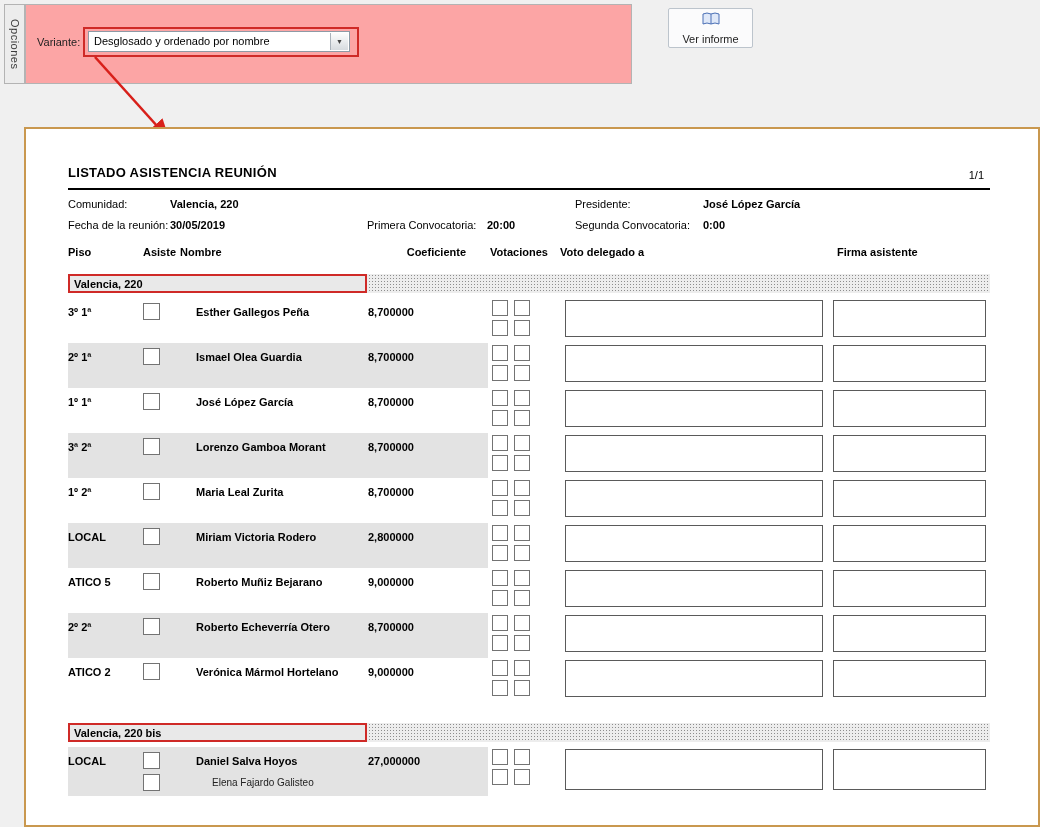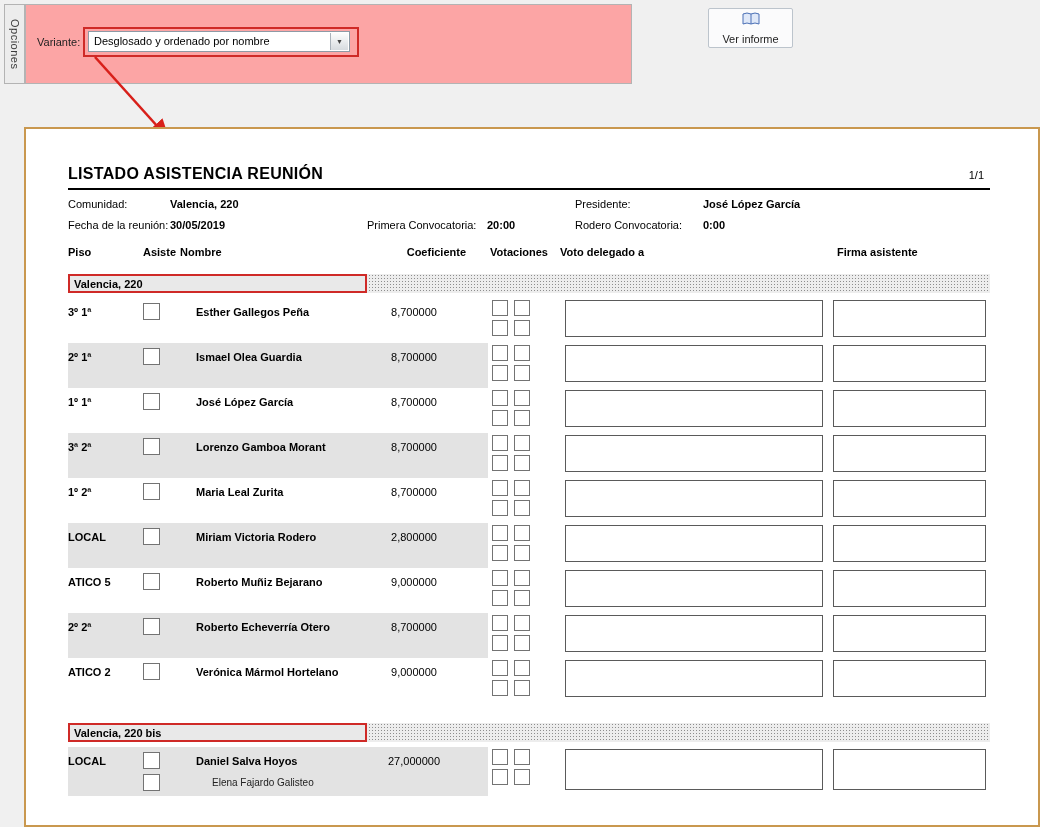--- a/index.html
+++ b/index.html
@@ -38,33 +38,32 @@
     position:absolute;right:1px;top:1px;width:17px;height:17px;
     background:linear-gradient(#fdfdfd,#d7dbdf);border-left:1px solid #aab2ba;
     display:flex;align-items:center;justify-content:center;
     font-size:7px;color:#444;
   }
   .ver-informe-btn{
     position:absolute;left:668px;top:8px;width:85px;height:40px;
     background:#fbfbfc;border:1px solid #bcc4cc;border-radius:2px;box-sizing:border-box;
     display:flex;flex-direction:column;align-items:center;justify-content:center;gap:3px;
     cursor:pointer;
-    margin-left:40px;
   }
   .ver-informe-btn .btn-label{font-size:11px;color:#222;}
   
   .arrow-annotation{position:absolute;left:85px;top:50px;width:110px;height:105px;pointer-events:none;}
   
   .report-page{
     position:absolute;left:24px;top:127px;width:1016px;height:700px;
     background:#ffffff;border:2px solid #c9984f;box-sizing:border-box;
   }
   .report-content{position:absolute;left:42px;top:0;width:922px;}
   .report-title{
-    position:absolute;left:0;top:36px;font-size:16px;font-weight:bold;letter-spacing:.3px;
+    position:absolute;left:0;top:36px;font-size:13px;font-weight:bold;letter-spacing:.3px;
   }
   .page-indicator{position:absolute;right:6px;top:40px;font-size:11px;}
   .title-rule{position:absolute;left:0;top:59px;width:922px;height:2px;background:#000;}
   .hdr{position:absolute;font-size:11px;white-space:nowrap;}
   .hdr.b{font-weight:bold;}
   
   .f-com-l{left:0;top:69px;}   .f-com-v{left:102px;top:69px;}
   .f-pre-l{left:507px;top:69px;} .f-pre-v{left:635px;top:69px;}
   .f-fec-l{left:0;top:90px;}   .f-fec-v{left:102px;top:90px;}
   .f-pri-l{left:299px;top:90px;} .f-pri-v{left:419px;top:90px;}
@@ -97,21 +96,21 @@
   .report-row{position:relative;height:45px;}
   .report-row.tall{height:49px;}
   .row-shade{display:none;}
   .report-row.shaded .row-shade{
     display:block;position:absolute;left:0;top:0;width:420px;height:100%;background:#e3e3e3;
   }
   .cell{position:absolute;font-size:11px;z-index:1;}
   .piso-text{left:0;top:8px;font-weight:bold;}
   .nombre-text{left:128px;top:8px;font-weight:bold;}
   .nombre-secondary{left:144px;top:30px;font-size:10px;font-weight:normal;color:#222;text-align:right;}
-  .coef-text{left:300px;top:8px;width:92px;text-align:center;font-weight:normal;}
+  .coef-text{left:300px;top:8px;width:92px;text-align:left;font-weight:bold;}
   .cb{
     position:absolute;left:75px;top:5px;width:17px;height:17px;
     background:#fff;border:1px solid #737373;box-sizing:border-box;z-index:1;cursor:pointer;
   }
   .cb.secondary{top:27px;}
   .votaciones{
     position:absolute;left:424px;top:2px;z-index:1;
     display:grid;grid-template-columns:16px 16px;gap:4px 6px;
   }
   .cb-small{
@@ -168,21 +167,21 @@
     <div class="title-rule"></div>
 
     <span class="hdr f-com-l">Comunidad:</span>
     <span class="hdr b f-com-v">Valencia, 220</span>
     <span class="hdr f-pre-l">Presidente:</span>
     <span class="hdr b f-pre-v">José López García</span>
     <span class="hdr f-fec-l">Fecha de la reunión:</span>
     <span class="hdr b f-fec-v">30/05/2019</span>
     <span class="hdr f-pri-l">Primera Convocatoria:</span>
     <span class="hdr b f-pri-v">20:00</span>
-    <span class="hdr f-seg-l">Rodero Convocatoria:</span>
+    <span class="hdr f-seg-l">Segunda Convocatoria:</span>
     <span class="hdr b f-seg-v">0:00</span>
 
     <div class="col-headers">
       <span class="col c-piso">Piso</span>
       <span class="col c-asiste">Asiste</span>
       <span class="col c-nombre">Nombre</span>
       <span class="col c-coef">Coeficiente</span>
       <span class="col c-vot">Votaciones</span>
       <span class="col c-voto">Voto delegado a</span>
       <span class="col c-firma">Firma asistente</span>

